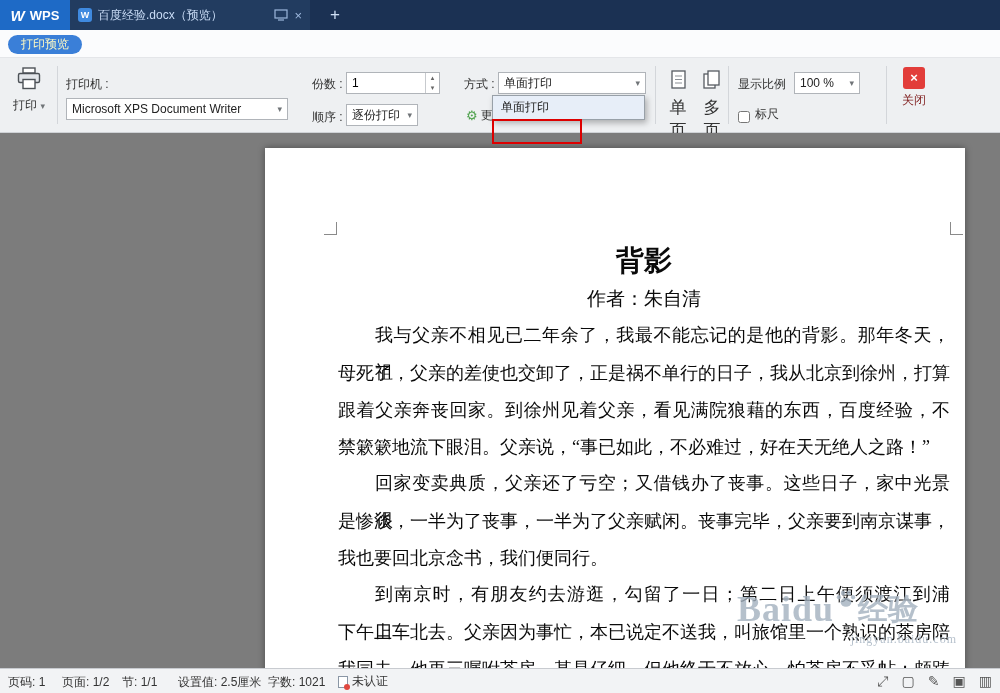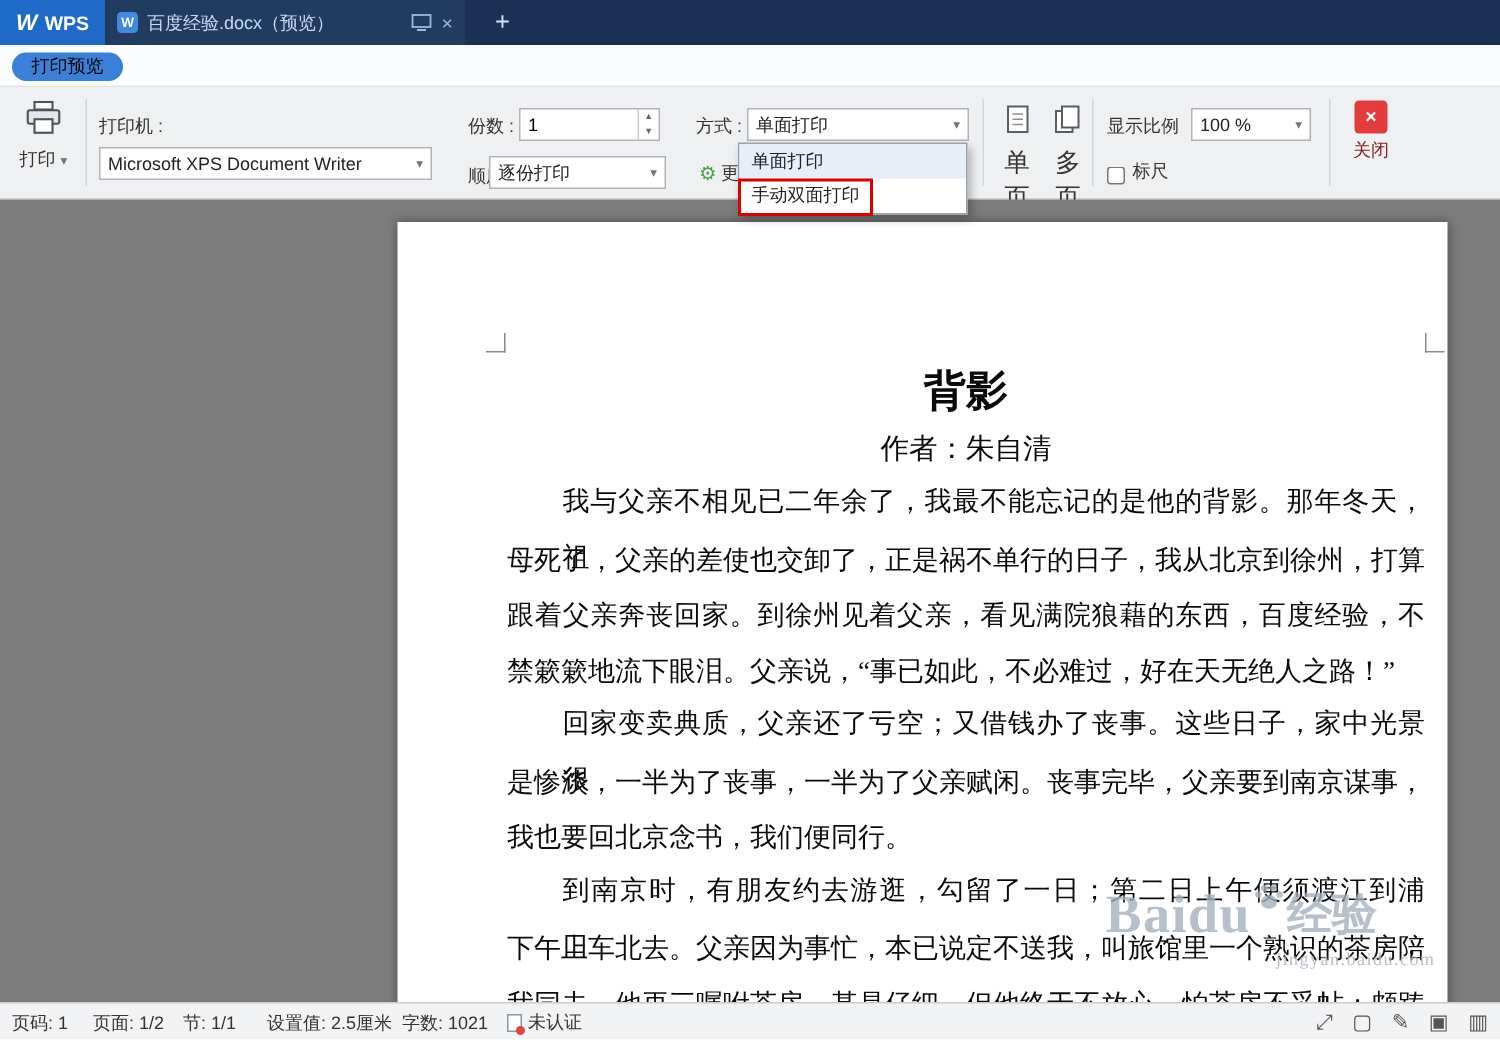--- a/index.html
+++ b/index.html
@@ -20,21 +20,21 @@
   .doc-title { flex:1; white-space:nowrap; overflow:hidden; }
   .mon-icon { flex:none; display:flex; align-items:center; }
   .tab-close { flex:none; color:#9db8dd; font-size:13px; line-height:1; cursor:pointer; }
   .plus-btn { position:absolute; left:322px; top:0; width:26px; height:30px; color:#cfe0f5; font-size:17px;
               display:flex; align-items:center; justify-content:center; cursor:pointer; }
 
   
   .ribbon-strip { position:absolute; top:30px; left:0; right:0; height:28px; background:#fbfcfd;
                   border-bottom:1px solid #e4e6e9; }
   .pill { position:absolute; left:8px; top:5px; height:19px; padding:0 13px; background:#3a7fd8;
-          border-radius:10px; color:#000000; font-size:12px; display:flex; align-items:center; cursor:pointer; }
+          border-radius:10px; color:#fef9c3; font-size:12px; display:flex; align-items:center; cursor:pointer; }
 
   
   .toolbar { position:absolute; top:58px; left:0; right:0; height:75px; background:#eef0f2;
              border-bottom:1px solid #cfd2d6; }
   .tsep { position:absolute; top:8px; width:1px; height:58px; background:#d3d6da; }
   .tb-label { position:absolute; font-size:12px; color:#333; white-space:nowrap; }
   .combo { position:absolute; background:#fff; border:1px solid #b0b4b9; display:flex; align-items:center;
            font-size:12px; color:#222; padding:0 5px; height:22px; cursor:pointer; white-space:nowrap; }
   .combo .caret { margin-left:auto; color:#707478; font-size:9px; padding-left:4px; }
   .print-group { position:absolute; left:6px; top:9px; width:46px; text-align:center; cursor:pointer; }
@@ -154,21 +154,21 @@
 
     <div class="tb-label" style="left:312px; top:18px">份数 :</div>
     <div class="spin">
       <span>1</span>
       <span class="spin-arrows">
         <span>▴</span>
         <span>▾</span>
       </span>
     </div>
     <div class="tb-label" style="left:312px; top:51px">顺序 :</div>
-    <div class="combo" style="left:326px; top:46px; width:118px">
+    <div class="combo" style="left:346px; top:46px; width:72px">
       <span>逐份打印</span>
       <span class="caret">▾</span>
     </div>
 
     <div class="tb-label" style="left:464px; top:18px">方式 :</div>
     <div class="combo" style="left:498px; top:14px; width:148px">
       <span>单面打印</span>
       <span class="caret">▾</span>
     </div>
     <div class="more-group">
@@ -191,40 +191,39 @@
       <svg width="18" height="19" viewBox="0 0 18 19">
         <rect x="1" y="4" width="11" height="14" fill="#fff" stroke="#565b61" stroke-width="1.3"></rect>
         <rect x="5" y="1" width="11" height="14" fill="#fff" stroke="#565b61" stroke-width="1.3"></rect>
       </svg>
       <div class="pv-label">多页</div>
     </div>
 
     <div class="tsep" style="left:728px"></div>
 
     <div class="tb-label" style="left:738px; top:18px">显示比例</div>
-    <div class="combo" style="left:794px; top:14px; width:80px">
+    <div class="combo" style="left:794px; top:14px; width:66px">
       <span>100 %</span>
       <span class="caret">▾</span>
     </div>
     <div class="ruler-row">
       <input type="checkbox" style="">
       <span>标尺</span>
     </div>
 
     <div class="tsep" style="left:886px"></div>
 
     <div class="close-group">
       <div class="close-btn">×</div>
       <div class="close-label">关闭</div>
     </div>
   </div>
 
   <div class="dropdown">
     <div class="dd-item sel">单面打印</div>
-    <div class="dd-item">手动双面打印</div>
     <div class="anno-red"></div>
   </div>
 
   <div class="preview">
     <div class="page doc-serif">
       <div class="crop-tl"></div>
       <div class="crop-tr"></div>
 
       <div class="doc-title-h">背影</div>
       <div class="doc-author">作者：朱自清</div>

